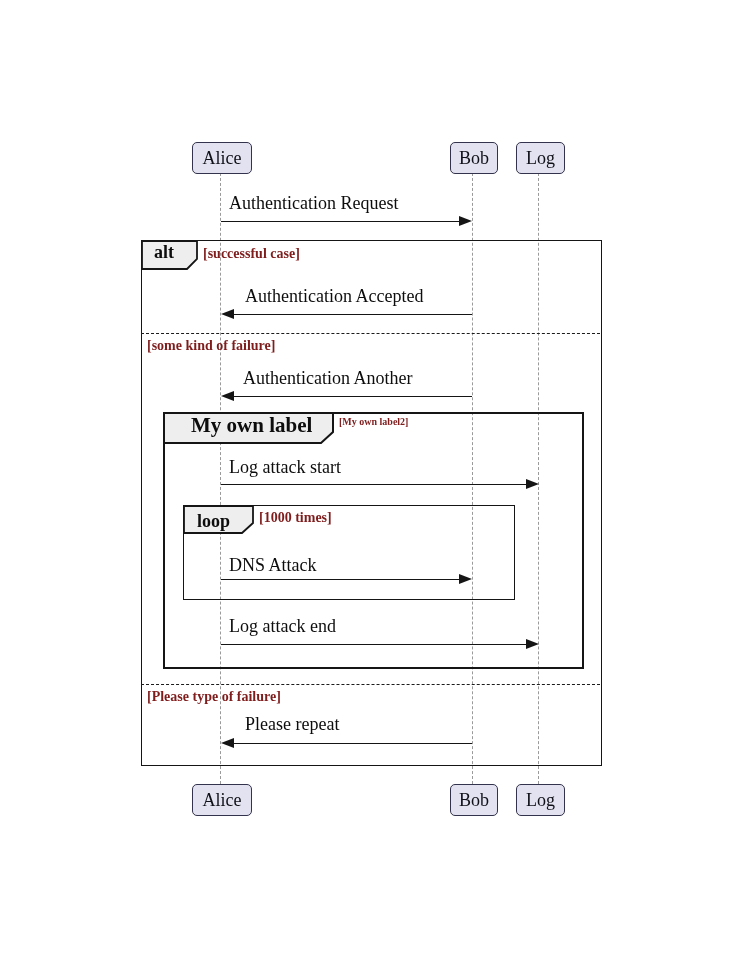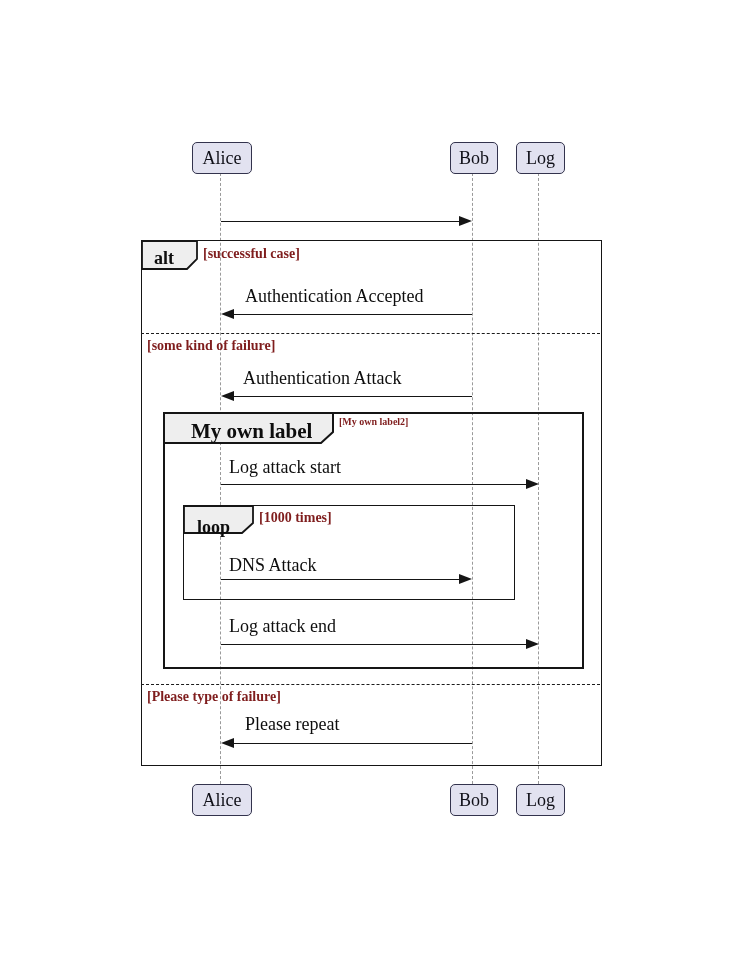--- a/index.html
+++ b/index.html
@@ -18,61 +18,62 @@
   .divider{position:absolute;height:0;border-top:1.7px dashed #1c1c1c;}
   .cond{position:absolute;font-weight:700;font-size:14px;white-space:nowrap;color:#7f1d1d;}
   .msg{position:absolute;font-size:18px;white-space:nowrap;color:#0d0d0d;}
   .mline{position:absolute;height:0;border-top:1.5px solid #151515;}
   .ahead{position:absolute;width:0;height:0;border-top:5.5px solid transparent;border-bottom:5.5px solid transparent;}
   .ahead.right{border-left:13px solid #151515;}
   .ahead.left{border-right:13px solid #151515;}
   .frag-tab{position:absolute;}
   .frag-tab svg{display:block;}
   .frag-tab span{
-    position:absolute;left:0;top:6px;width:100%;height:100%;
+    position:absolute;left:0;top:0;width:100%;height:100%;
     display:flex;align-items:center;font-weight:700;color:#0d0d0d;
     box-sizing:border-box;
   }
   .tab-alt span{font-size:18px;padding:0 0 5px 13px;}
   .tab-group span{font-size:21px;padding:0 0 5px 12px;margin-left:16px;}
   .tab-loop span{font-size:18px;padding:8px 0 4px 14px;}
 </style>
 </head>
 <body>
 
 <div class="canvas">
 
   <div class="lifeline" style="left:220px;top:173px;height:611px"></div>
   <div class="lifeline" style="left:472px;top:173px;height:611px"></div>
   <div class="lifeline" style="left:538px;top:173px;height:611px"></div>
 
   <div class="participant" style="left:192px;top:142px;width:58px">Alice</div>
   <div class="participant" style="left:450px;top:142px;width:46px">Bob</div>
   <div class="participant" style="left:516px;top:142px;width:47px">Log</div>
 
+  <div class="msg" style="left:229px;top:193px">Authentication Request</div>
   <div class="mline" style="left:221px;top:221px;width:247px"></div>
   <div class="ahead right" style="left:459px;top:216px"></div>
 
   <div class="frame" style="left:141px;top:240px;width:459px;height:524px"></div>
   <div class="frag-tab tab-alt" style="left:141px;top:240px">
     <svg width="58" height="30" viewBox="0 0 58 30">
       <polygon points="1,1 56,1 56,19 46,29 1,29" fill="#EEEEEE" stroke="#151515" stroke-width="1.8"></polygon>
     </svg>
     <span>alt</span>
   </div>
   <div class="cond" style="left:203px;top:246px">[successful case]</div>
 
   <div class="msg" style="left:245px;top:286px">Authentication Accepted</div>
   <div class="mline" style="left:226px;top:314px;width:246px"></div>
   <div class="ahead left" style="left:221px;top:309px"></div>
 
   <div class="divider" style="left:141px;top:333px;width:459px"></div>
   <div class="cond" style="left:147px;top:338px">[some kind of failure]</div>
 
-  <div class="msg" style="left:243px;top:368px">Authentication Attack</div>
+  <div class="msg" style="left:243px;top:368px">Authentication Another</div>
   <div class="mline" style="left:226px;top:396px;width:246px"></div>
   <div class="ahead left" style="left:221px;top:391px"></div>
 
   <div class="frame thick" style="left:163px;top:412px;width:417px;height:253px"></div>
   <div class="frag-tab tab-group" style="left:163px;top:412px">
     <svg width="172" height="32" viewBox="0 0 172 32">
       <polygon points="1,1 170,1 170,20 158,31 1,31" fill="#EEEEEE" stroke="#151515" stroke-width="2"></polygon>
     </svg>
     <span>My own label</span>
   </div>

